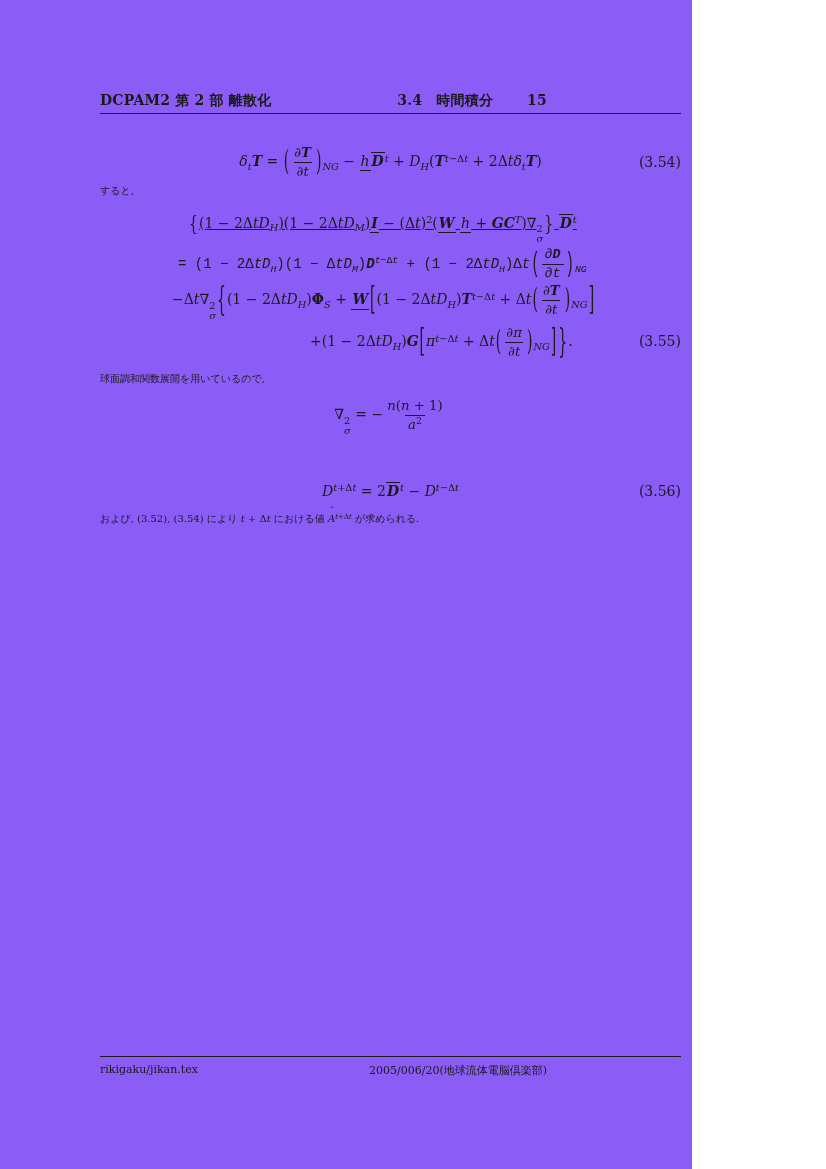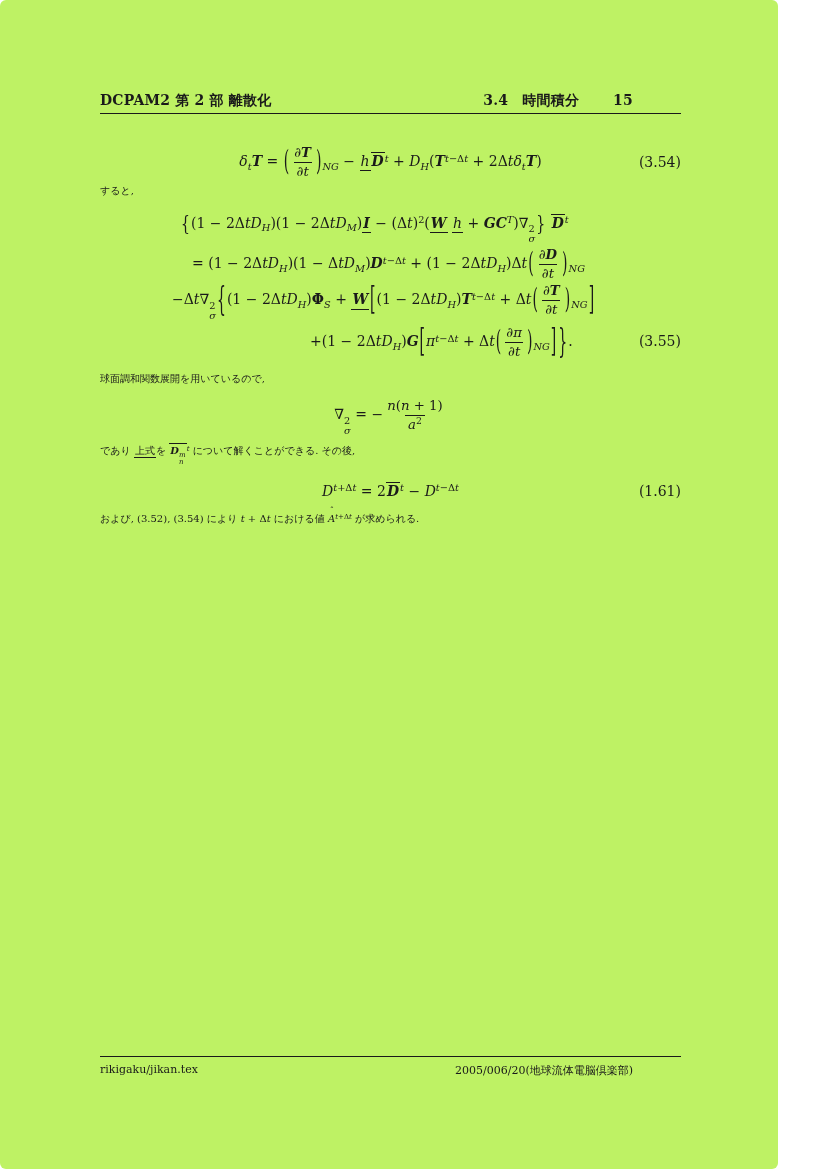--- a/index.html
+++ b/index.html
@@ -1,20 +1,19 @@
 <!DOCTYPE html>
 <html><head>
 <meta charset="utf-8">
 <style>
   html,body { margin:0; padding:0; background:#ffffff; }
   #page {
-    position:relative; width:778px; height:1169px; background:#bef264;
+    position:relative; width:692px; height:1169px; background:#8b5cf6;
     font-family:"DejaVu Serif","Liberation Serif",serif; color:#1a1a1a;
     overflow:hidden;
-    border-radius:6px;
   }
   .abs { position:absolute; }
   .hdr { top:92px; font-size:14px; font-weight:bold; letter-spacing:0.2px; }
   .hdr-left { left:100px; }
   .hdr-right { right:145px; display:flex; gap:14px; align-items:baseline; }
   .hdr-right .pgno { margin-left:20px; }
   .rule { left:100px; width:581px; height:1px; background:#1a1a1a; }
   .hdr-rule { top:113px; }
   .ftr-rule { top:1056px; }
   .ftr { top:1063px; font-size:11px; }
@@ -68,27 +67,27 @@
     <span class="math"><span class="it">δ</span><span class="msub"><span class="it">t</span></span><span class="mb"><span class="it">T</span></span><span class="up"> = </span><span class="bigd" style="transform: scaleY(2);">(</span><span class="mfrac">
           <span class="fnum"><span class="it">∂</span><span class="mb"><span class="it">T</span></span></span>
           <span class="fden"><span class="it">∂t</span></span>
         </span><span class="bigd" style="transform: scaleY(2);">)</span><span class="msub"><span class="it">NG</span></span><span class="up"> − </span><span class="mul"><span class="it">h</span></span><span class="mol"><span class="mb"><span class="it">D</span></span></span><span class="msup"><span class="it">t</span></span><span class="up"> + </span><span class="mcal"><span class="it">D</span></span><span class="msub"><span class="it">H</span></span><span class="up">(</span><span class="mb"><span class="it">T</span></span><span class="msup"><span class="it">t</span><span class="up">−Δ</span><span class="it">t</span></span><span class="up"> + 2Δ</span><span class="it">tδ</span><span class="msub"><span class="it">t</span></span><span class="mb"><span class="it">T</span></span><span class="up">)</span></span>
     <span class="eqnum">(3.54)</span>
   </div>
 
   <div class="abs para" style="top:184px;">すると,</div>
 
   <div class="abs eqblock" style="top:212px;">
-    <div class="eqline" style="height:34px; margin-left:8px;">
+    <div class="eqline" style="height:34px; margin-left:16px;text-decoration:underline;">
       <span class="math"><span class="bigd" style="transform: scaleY(1.5);">{</span><span class="up">(1 − 2Δ</span><span class="it">t</span><span class="mcal"><span class="it">D</span></span><span class="msub"><span class="it">H</span></span><span class="up">)(1 − 2Δ</span><span class="it">t</span><span class="mcal"><span class="it">D</span></span><span class="msub"><span class="it">M</span></span><span class="up">)</span><span class="mul"><span class="mb"><span class="it">I</span></span></span><span class="up"> − (Δ</span><span class="it">t</span><span class="up">)</span><span class="msup"><span class="up">2</span></span><span class="up">(</span><span class="mul"><span class="mb"><span class="it">W</span></span></span><span class="up"> </span><span class="mul"><span class="it">h</span></span><span class="up"> + </span><span class="mb"><span class="it">G</span></span><span class="mb"><span class="it">C</span></span><span class="msup"><span class="it">T</span></span><span class="up">)∇</span><span class="msupsub">
             <span><span class="up">2</span></span>
             <span><span class="it">σ</span></span>
           </span><span class="bigd" style="transform: scaleY(1.5);">}</span><span class="up"> </span><span class="mol"><span class="mb"><span class="it">D</span></span></span><span class="msup"><span class="it">t</span></span></span>
     </div>
-    <div class="eqline" style="height:36px; margin-left:20px;">
+    <div class="eqline" style="height:36px; margin-left:6px;font-family:Liberation Mono, monospace;">
       <span class="math"><span class="up">= (1 − 2Δ</span><span class="it">t</span><span class="mcal"><span class="it">D</span></span><span class="msub"><span class="it">H</span></span><span class="up">)(1 − Δ</span><span class="it">t</span><span class="mcal"><span class="it">D</span></span><span class="msub"><span class="it">M</span></span><span class="up">)</span><span class="mb"><span class="it">D</span></span><span class="msup"><span class="it">t</span><span class="up">−Δ</span><span class="it">t</span></span><span class="up"> + (1 − 2Δ</span><span class="it">t</span><span class="mcal"><span class="it">D</span></span><span class="msub"><span class="it">H</span></span><span class="up">)Δ</span><span class="it">t</span><span class="bigd" style="transform: scaleY(2);">(</span><span class="mfrac">
             <span class="fnum"><span class="it">∂</span><span class="mb"><span class="it">D</span></span></span>
             <span class="fden"><span class="it">∂t</span></span>
           </span><span class="bigd" style="transform: scaleY(2);">)</span><span class="msub"><span class="it">NG</span></span></span>
     </div>
     <div class="eqline" style="height:40px; margin-left:0px;">
       <span class="math"><span class="up">−Δ</span><span class="it">t</span><span class="up">∇</span><span class="msupsub">
             <span><span class="up">2</span></span>
             <span><span class="it">σ</span></span>
           </span><span class="bigd" style="transform: scaleY(2.4);">{</span><span class="up">(1 − 2Δ</span><span class="it">t</span><span class="mcal"><span class="it">D</span></span><span class="msub"><span class="it">H</span></span><span class="up">)</span><span class="mb"><span class="up">Φ</span></span><span class="msub"><span class="it">S</span></span><span class="up"> + </span><span class="mul"><span class="mb"><span class="it">W</span></span></span><span class="bigd" style="transform: scaleY(2.2);">[</span><span class="up">(1 − 2Δ</span><span class="it">t</span><span class="mcal"><span class="it">D</span></span><span class="msub"><span class="it">H</span></span><span class="up">)</span><span class="mb"><span class="it">T</span></span><span class="msup"><span class="it">t</span><span class="up">−Δ</span><span class="it">t</span></span><span class="up"> + Δ</span><span class="it">t</span><span class="bigd" style="transform: scaleY(2);">(</span><span class="mfrac">
@@ -110,30 +109,24 @@
   <div class="abs eqrow" style="top:394px; height:46px;">
     <span class="math"><span class="up">∇</span><span class="msupsub">
           <span><span class="up">2</span></span>
           <span><span class="it">σ</span></span>
         </span><span class="up"> = −</span><span class="mfrac">
           <span class="fnum"><span class="it">n</span><span class="up">(</span><span class="it">n</span><span class="up"> + 1)</span></span>
           <span class="fden"><span class="it">a</span><span class="msup"><span class="up">2</span></span></span>
         </span></span>
   </div>
 
-  <div class="abs para" style="top:443px;">
-    <span class="math"><span class="up">であり </span><span class="mul"><span class="up">上式</span></span><span class="up">を </span><span class="mol"><span class="mb"><span class="it">D</span></span><span class="msupsub">
-            <span><span class="it">m</span></span>
-            <span><span class="it">n</span></span>
-          </span></span><span class="msup"><span class="it">t</span></span><span class="up"> について解くことができる. その後,</span></span>
-  </div>
 
   <div class="abs eqrow" style="top:474px; height:34px;">
     <span class="math"><span class="it">D</span><span class="msup"><span class="it">t</span><span class="up">+Δ</span><span class="it">t</span></span><span class="up"> = 2</span><span class="mol"><span class="mb"><span class="it">D</span></span></span><span class="msup"><span class="it">t</span></span><span class="up"> − </span><span class="it">D</span><span class="msup"><span class="it">t</span><span class="up">−Δ</span><span class="it">t</span></span></span>
-    <span class="eqnum">(1.61)</span>
+    <span class="eqnum">(3.56)</span>
   </div>
 
   <div class="abs para" style="top:512px;">
     <span class="math"><span class="up">および, (3.52), (3.54) により </span><span class="it">t</span><span class="up"> + Δ</span><span class="it">t</span><span class="up"> における値 </span><span class="mhat"><span class="it">A</span><span class="hatmark">ˆ</span></span><span class="msup"><span class="it">t</span><span class="up">+Δ</span><span class="it">t</span></span><span class="up"> が求められる.</span></span>
   </div>
 
   <div class="abs rule ftr-rule"></div>
   <div class="abs ftr ftr-left">rikigaku/jikan.tex</div>
   <div class="abs ftr ftr-right">2005/006/20(地球流体電脳倶楽部)</div>
 

